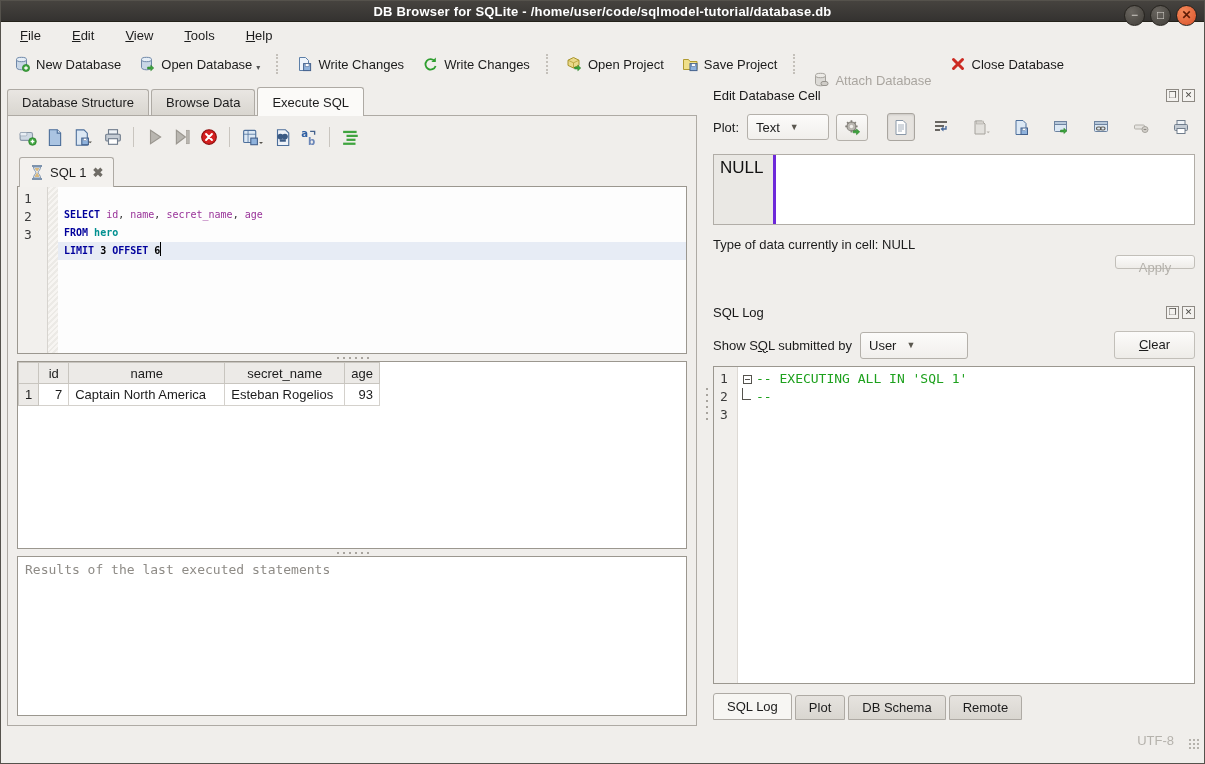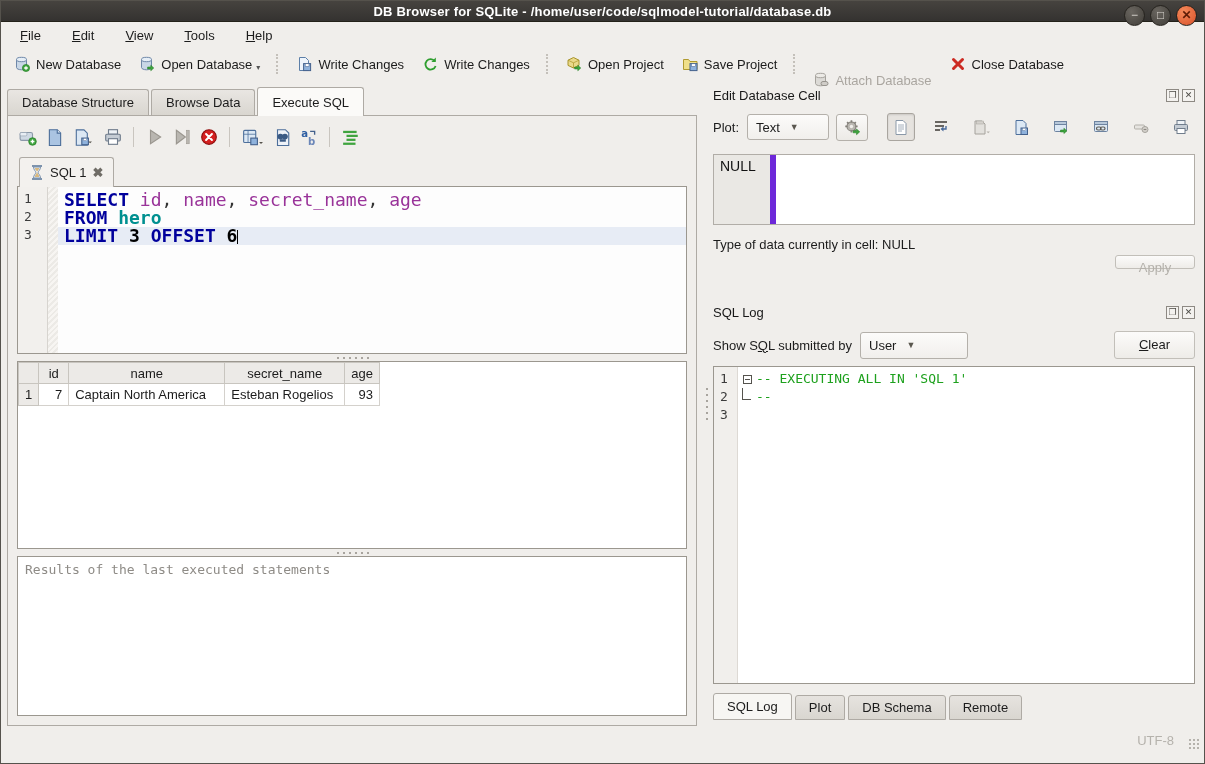--- a/index.html
+++ b/index.html
@@ -48,21 +48,21 @@
   
   .subtabrow{height:31px;display:flex;align-items:flex-end;padding-left:2px;}
   .subtab{display:flex;align-items:center;gap:6px;background:#f3f1ee;border:1px solid #aeaaa4;border-bottom:none;border-radius:3px 3px 0 0;padding:5px 10px;height:30px;margin-bottom:-1px;z-index:2;}
   .subtab .close-x{color:#6f6c66;font-weight:bold;font-size:13px;}
 
   
   .editor{height:168px;border:1px solid #9b978f;background:#fdfdfd;display:flex;overflow:hidden;}
   .gutter{width:30px;background:#f2f0ed;border-right:1px solid #d7d4cf;color:#3c3c3c;text-align:left;padding:3px 0 0 6px;font-size:13px;}
   .gutter div{height:18px;line-height:18px;}
   .foldmargin{width:10px;background:repeating-linear-gradient(135deg,#eceae6 0 2px,#f7f5f2 2px 4px);}
-  .code{flex:1;padding-top:4px;font-size:18px;font-weight:bold;}
+  .code{flex:1;padding-top:19px;font-size:10px;font-weight:bold;}
   .codeline{height:18px;line-height:18px;padding-left:6px;white-space:pre;}
   .codeline.current{background:#e7ecf5;}
   .kw{color:#00009c;} .ident{color:#993399;font-weight:normal;} .pu{color:#333;font-weight:normal;}
   .tbl{color:#009090;} .num{color:#000;}
   .caret{display:inline-block;width:0;height:14px;border-left:1px solid #000;vertical-align:-2px;}
 
   
   .dsplit{height:7px;position:relative;}
   .dsplit::after{content:"";position:absolute;left:50%;top:3px;width:34px;height:2px;margin-left:-17px;
     background-image:radial-gradient(circle,#a8a49e 1px,transparent 1.2px);background-size:6px 2px;}
@@ -90,21 +90,21 @@
   .mode-label{margin-right:8px;}
   .select{display:flex;align-items:center;background:linear-gradient(#fcfbfa,#f1efec);border:1px solid #b4b0aa;border-radius:3px;height:26px;padding:0 6px 0 8px;}
   .select .arrow{color:#5a574f;font-size:9px;margin-left:10px;}
   .mode-select{width:82px;}
   .gearbtn{width:32px;height:27px;border:1px solid #b4b0aa;border-radius:3px;background:linear-gradient(#fbfaf9,#eceae6);display:flex;align-items:center;justify-content:center;margin-left:7px;}
   .cellicons{display:flex;align-items:center;gap:12px;margin-left:auto;}
   .cbtn{width:28px;height:28px;display:flex;align-items:center;justify-content:center;border-radius:3px;}
   .cbtn.pressed{border:1px solid #a9a59f;background:#e6e3df;box-shadow:inset 0 1px 2px rgba(0,0,0,.12);}
 
   .nullbox{margin-top:13px;height:71px;border:1px solid #b1ada7;background:#fff;display:flex;}
-  .null-gutter{width:62px;background:#eae8e4;border-right:6px solid #6d28d9;padding:3px 6px;font-size:14px;color:#111;}
+  .null-gutter{width:62px;background:#eae8e4;border-right:3px solid #6d28d9;padding:3px 6px;font-size:17px;color:#111;}
 
   .cellinfo{position:relative;margin-top:12px;height:52px;}
   .cellinfo .l1{margin-bottom:7px;}
   .btn{border:1px solid #c2bfb9;border-radius:3px;background:linear-gradient(#fcfbfa,#eeece8);text-align:center;}
   .apply{position:absolute;right:0;top:18px;width:80px;height:14px;line-height:24px;color:#b3b0aa;}
 
   .loghead{margin-top:14px;}
   .filter-row{display:flex;align-items:center;margin-top:9px;height:30px;}
   .filter-label{margin-right:8px;}
   .log-select{width:108px;height:27px;}

